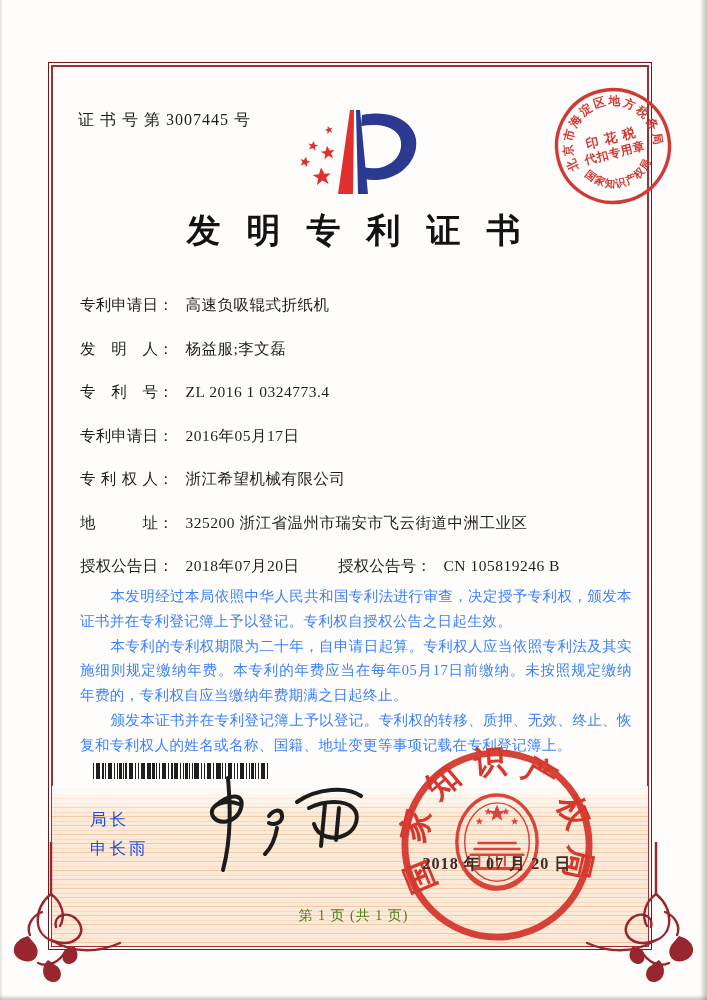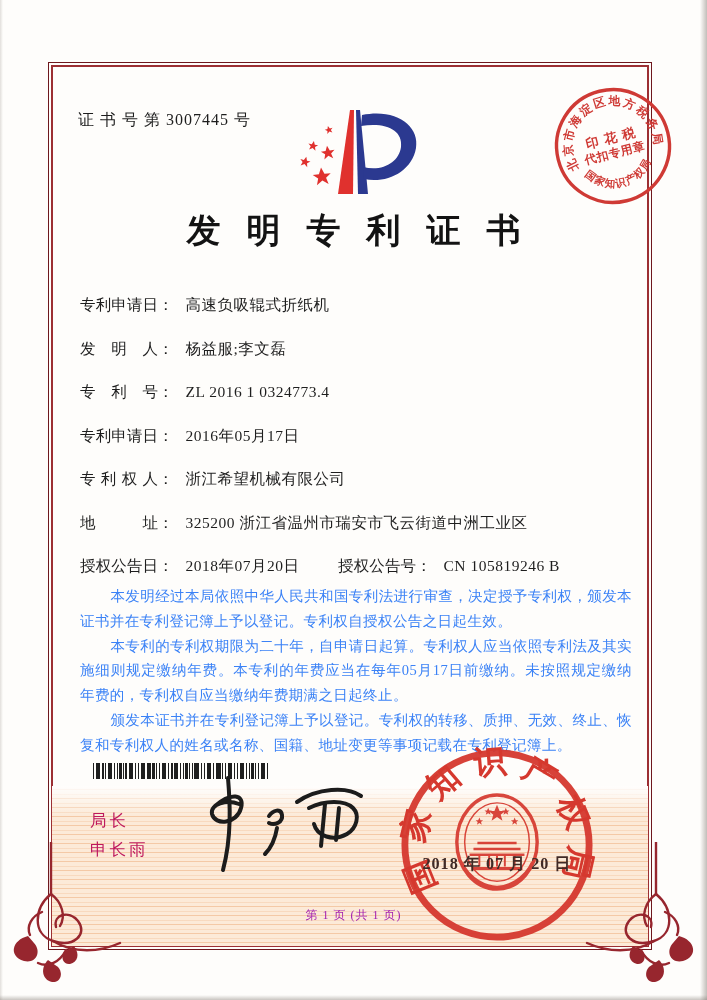--- a/index.html
+++ b/index.html
@@ -50,29 +50,29 @@
   
   .barcode{
     position:absolute;left:93px;top:763px;width:177px;height:16px;
     background-image:
       repeating-linear-gradient(90deg,#1f1f1f 0 1px,transparent 1px 3px),
       repeating-linear-gradient(90deg,transparent 0 4px,#1f1f1f 4px 7px,transparent 7px 11px),
       repeating-linear-gradient(90deg,transparent 0 9px,#1f1f1f 9px 11px,transparent 11px 23px);
   }
   .officer{
     position:absolute;left:90px;top:806px;
-    font-family:Liberation Sans, sans-serif;
-    font-size:16.5px;line-height:29px;letter-spacing:3px;color:#be185d;
+    font-family:Liberation Mono, monospace;
+    font-size:16.5px;line-height:29px;letter-spacing:3px;color:#1d4ed8;
   }
   .signature{position:absolute;left:185px;top:772px;width:195px;height:108px;}
   .seal{position:absolute;left:399px;top:747px;width:196px;height:196px;}
   .tax-stamp{position:absolute;left:551px;top:84px;width:124px;height:124px;transform:rotate(-14deg);}
   .footer-page{
     position:absolute;left:0;top:907px;width:100%;text-align:center;
-    font-size:12px;color:#a21caf;letter-spacing:1px;
+    font-size:14px;color:#4d7c0f;letter-spacing:1px;
   }
   
   .edge-right{position:absolute;right:0;top:0;width:7px;height:100%;background:linear-gradient(90deg,rgba(0,0,0,0),rgba(120,112,104,.45));}
   .edge-bottom{position:absolute;left:0;bottom:0;width:100%;height:5px;background:linear-gradient(180deg,rgba(0,0,0,0),rgba(120,112,104,.4));}
   .edge-left{position:absolute;left:0;top:0;width:3px;height:100%;background:linear-gradient(270deg,rgba(0,0,0,0),rgba(140,132,124,.25));}
 </style>
 </head>
 <body>
 
 <div class="page">

